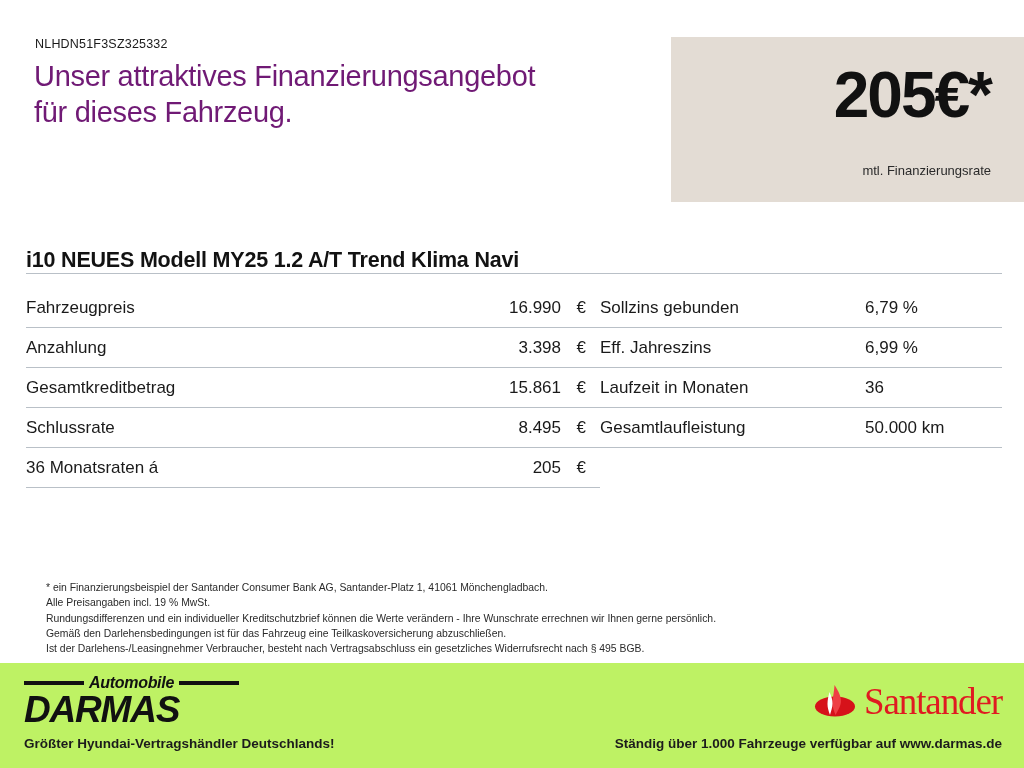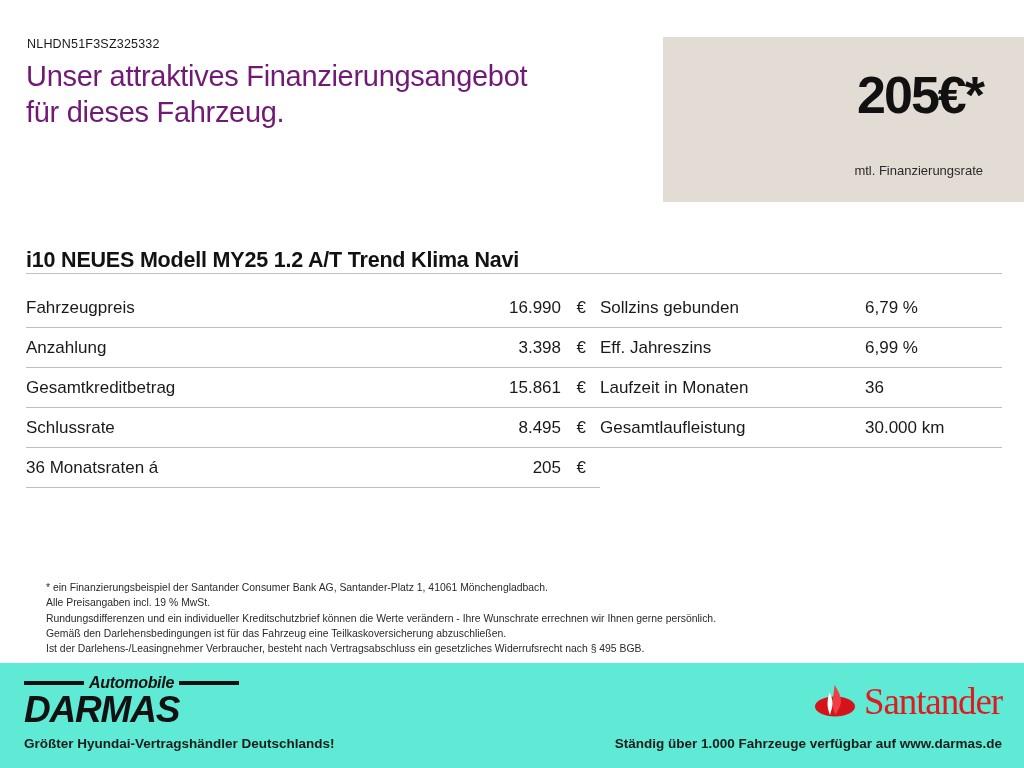--- a/index.html
+++ b/index.html
@@ -20,21 +20,21 @@
   .page {
     position: relative;
     width: 1024px;
     height: 768px;
     box-sizing: border-box;
   }
 
   
   .header {
     position: absolute;
-    left: 0;
+    left: 8px;
     top: 0;
     width: 1012px;
     height: 225px;
   }
   .vin {
     position: absolute;
     left: 27px;
     top: 37px;
     font-size: 12.5px;
     letter-spacing: 0.2px;
@@ -63,21 +63,21 @@
     left: 663px;
     top: 37px;
     width: 361px;
     height: 165px;
     background: #e3dcd4;
   }
   .price-amount {
     position: absolute;
     right: 41px;
     top: 17px;
-    font-size: 52px;
+    font-size: 64px;
     line-height: 82px;
     font-weight: 700;
     letter-spacing: -2px;
     color: #111111;
     white-space: nowrap;
     margin-left: 16px;
   }
   .price-caption {
     position: absolute;
     right: 41px;
@@ -146,21 +146,21 @@
   }
   .fineprint div { white-space: nowrap; margin-left: 20px; }
 
   
   .footer {
     position: absolute;
     left: 0;
     top: 663px;
     width: 1024px;
     height: 105px;
-    background: #5eead4;
+    background: #bef264;
   }
 
   
   .darmas-logo {
     position: absolute;
     left: 24px;
     top: 11px;
     width: 215px;
     height: 48px;
   }
@@ -283,21 +283,21 @@
       <div class="cell c-unit-left">€</div>
       <div class="cell c-label-right">Laufzeit in Monaten</div>
       <div class="cell c-value-right">36</div>
     </div>
 
     <div class="spec-row">
       <div class="cell c-label-left">Schlussrate</div>
       <div class="cell c-value-left">8.495</div>
       <div class="cell c-unit-left">€</div>
       <div class="cell c-label-right">Gesamtlaufleistung</div>
-      <div class="cell c-value-right">30.000 km</div>
+      <div class="cell c-value-right">50.000 km</div>
     </div>
 
     <div class="spec-row">
       <div class="cell c-label-left">36 Monatsraten á</div>
       <div class="cell c-value-left">205</div>
       <div class="cell c-unit-left">€</div>
       <div class="cell c-label-right blank"></div>
       <div class="cell c-value-right blank"></div>
     </div>
 

